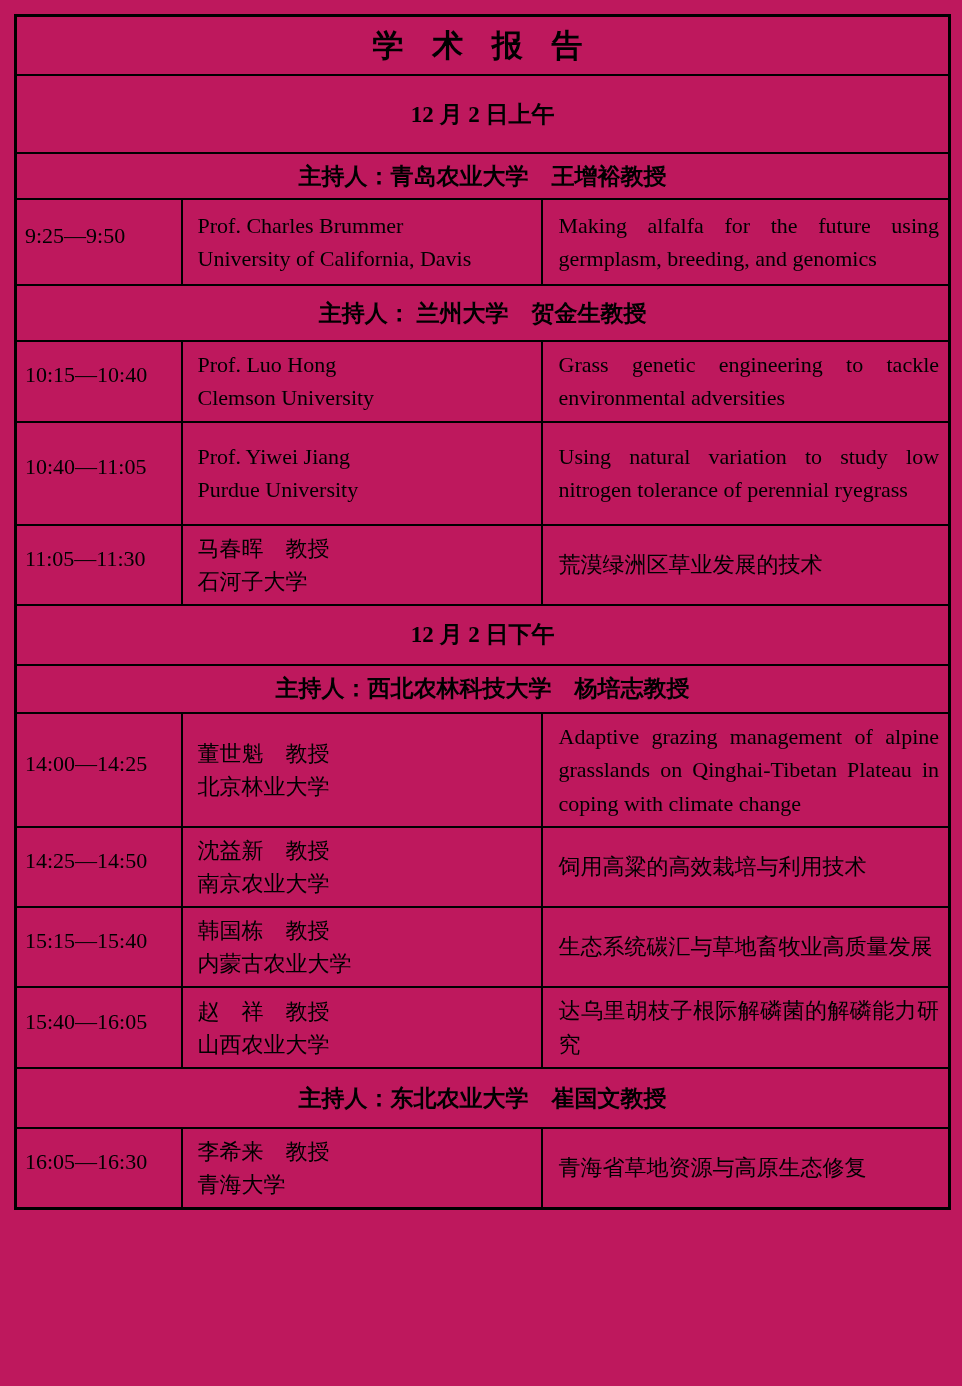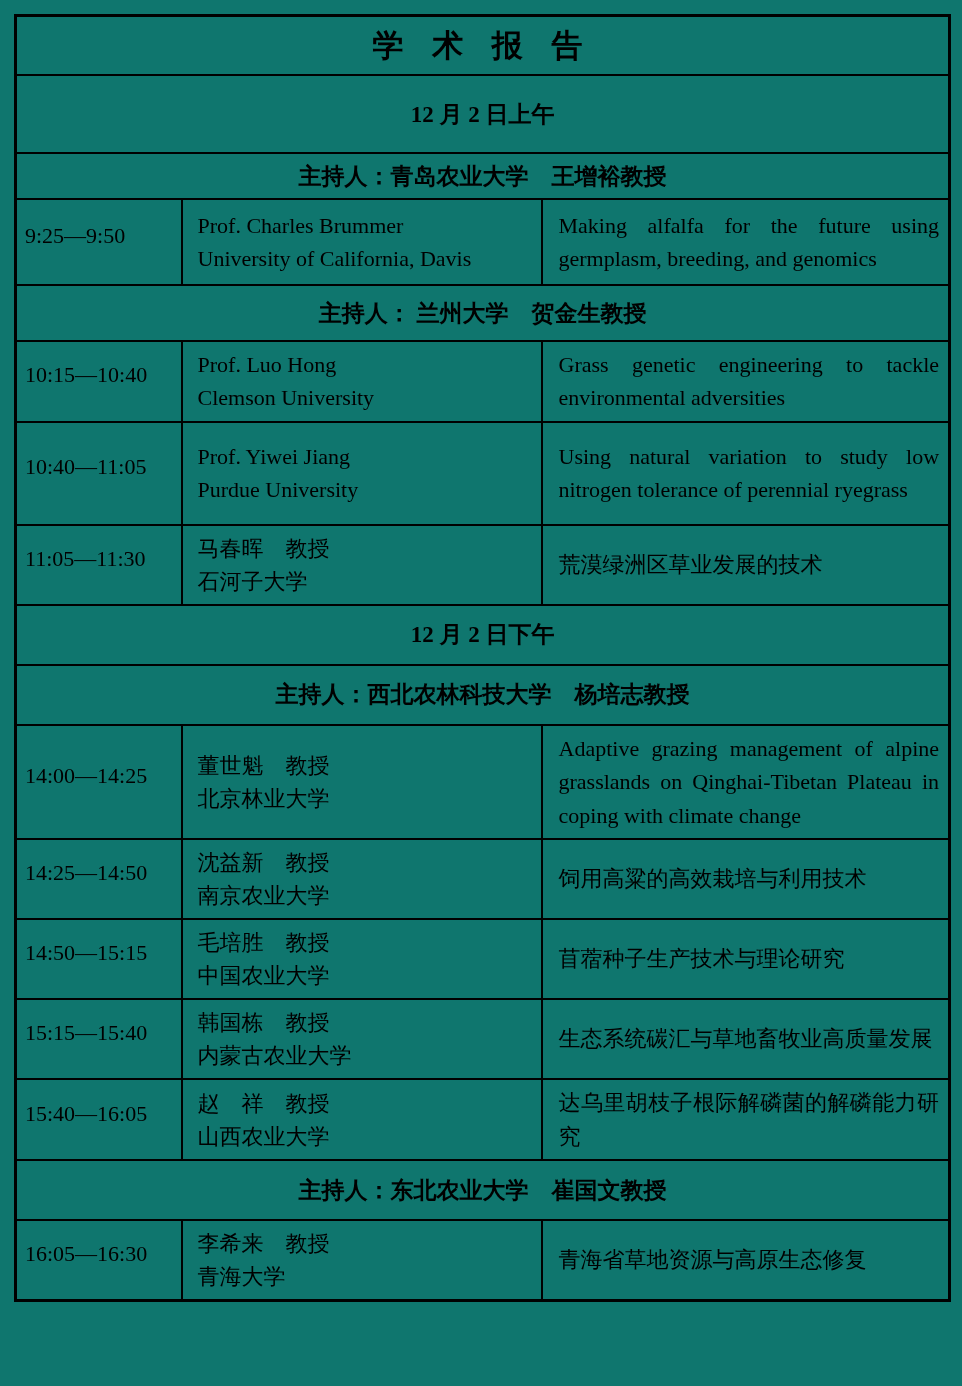--- a/index.html
+++ b/index.html
@@ -5,21 +5,21 @@
   html, body {
     margin: 0; padding: 0;
     background: #ffffff;
     width: 962px; height: 1386px;
     font-family: "Liberation Serif", serif;
     color: #000;
   }
   .page {
     position: relative;
     width: 962px; height: 1386px;
-    background: #0f766e;
+    background: #be185d;
     overflow: hidden;
   }
   table.sched {
     position: absolute;
     left: 14px; top: 14px;
     width: 934px;
     border-collapse: collapse;
     table-layout: fixed;
     border: 3px solid #000;
   }
@@ -143,21 +143,21 @@
       </td>
       <td class="topic-cell">
         <span>荒漠绿洲区草业发展的技术</span>
       </td>
     </tr>
 
     <tr style="height:60px">
       <td class="session-cell" colspan="3">12 月 2 日下午</td>
     </tr>
 
-    <tr style="height:60px">
+    <tr style="height:48px">
       <td class="chair-cell" colspan="3">主持人：西北农林科技大学　杨培志教授</td>
     </tr>
 
     <tr style="height:102px">
       <td class="time-cell">14:00—14:25</td>
       <td class="speaker-cell">
         <div>董世魁　教授</div>
         <div>北京林业大学</div>
       </td>
       <td class="topic-cell">
@@ -169,30 +169,20 @@
       <td class="time-cell">14:25—14:50</td>
       <td class="speaker-cell">
         <div>沈益新　教授</div>
         <div>南京农业大学</div>
       </td>
       <td class="topic-cell">
         <span>饲用高粱的高效栽培与利用技术</span>
       </td>
     </tr>
 
-    <tr style="height:68px">
-      <td class="time-cell">14:50—15:15</td>
-      <td class="speaker-cell">
-        <div>毛培胜　教授</div>
-        <div>中国农业大学</div>
-      </td>
-      <td class="topic-cell">
-        <span>苜蓿种子生产技术与理论研究</span>
-      </td>
-    </tr>
 
     <tr style="height:77px">
       <td class="time-cell">15:15—15:40</td>
       <td class="speaker-cell">
         <div>韩国栋　教授</div>
         <div>内蒙古农业大学</div>
       </td>
       <td class="topic-cell">
         <span>生态系统碳汇与草地畜牧业高质量发展</span>
       </td>

